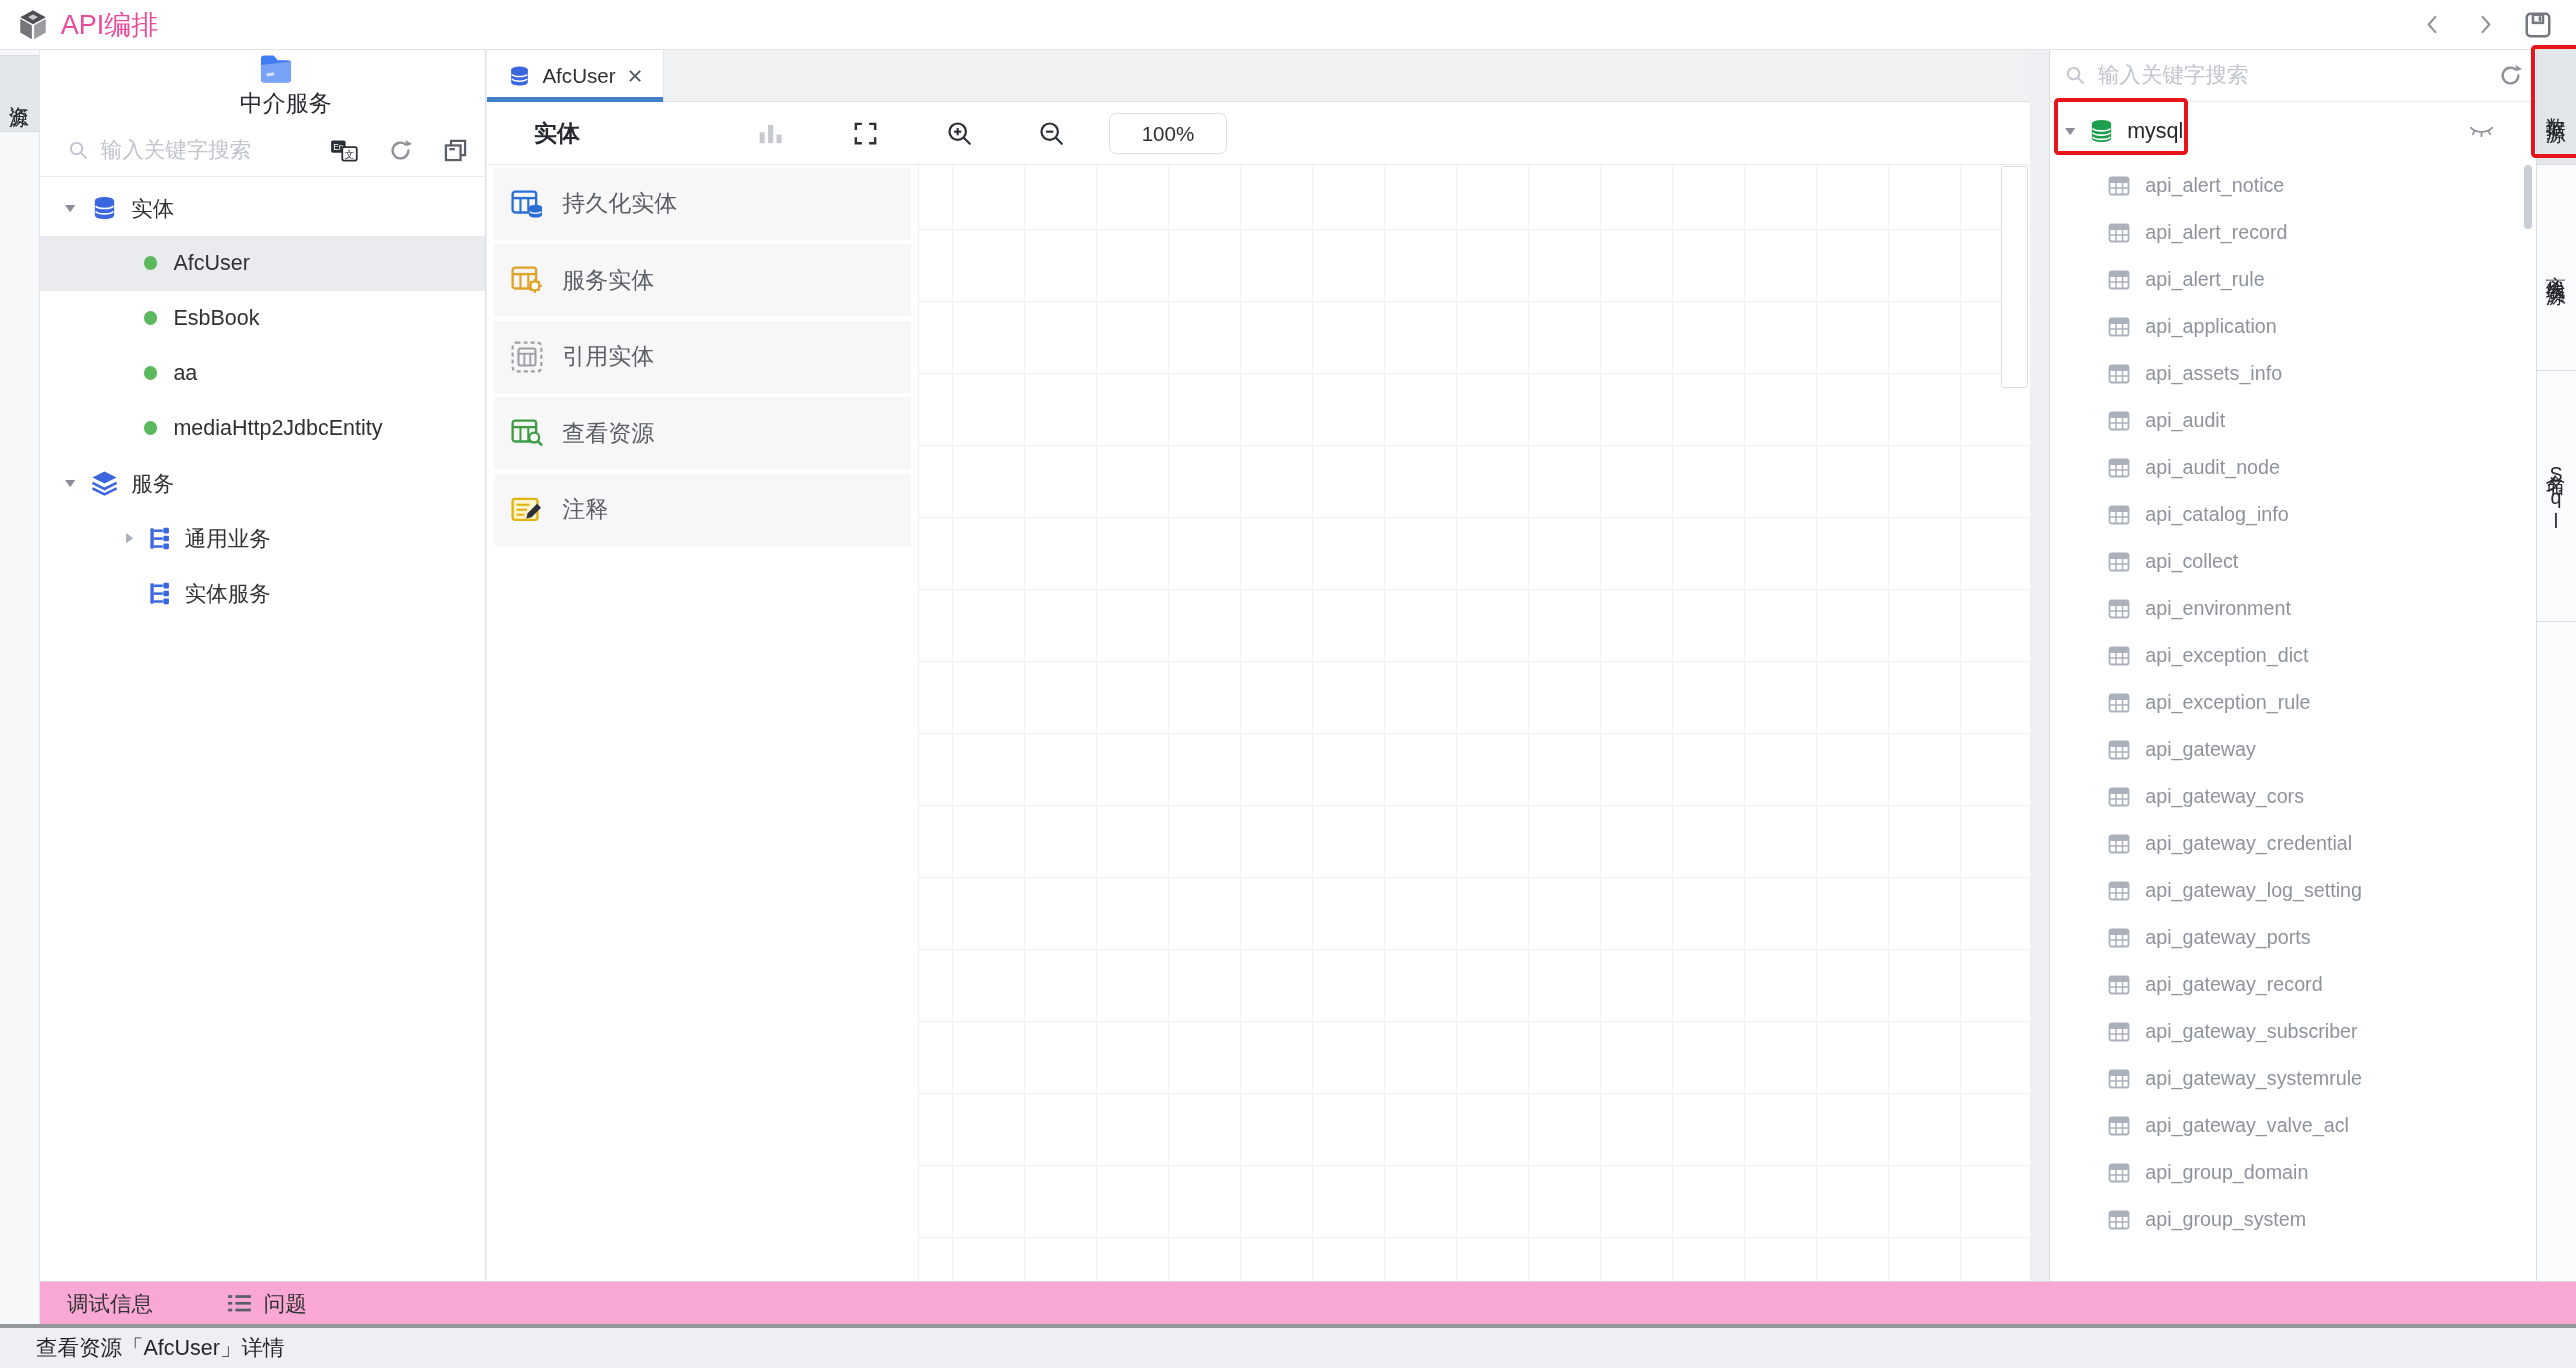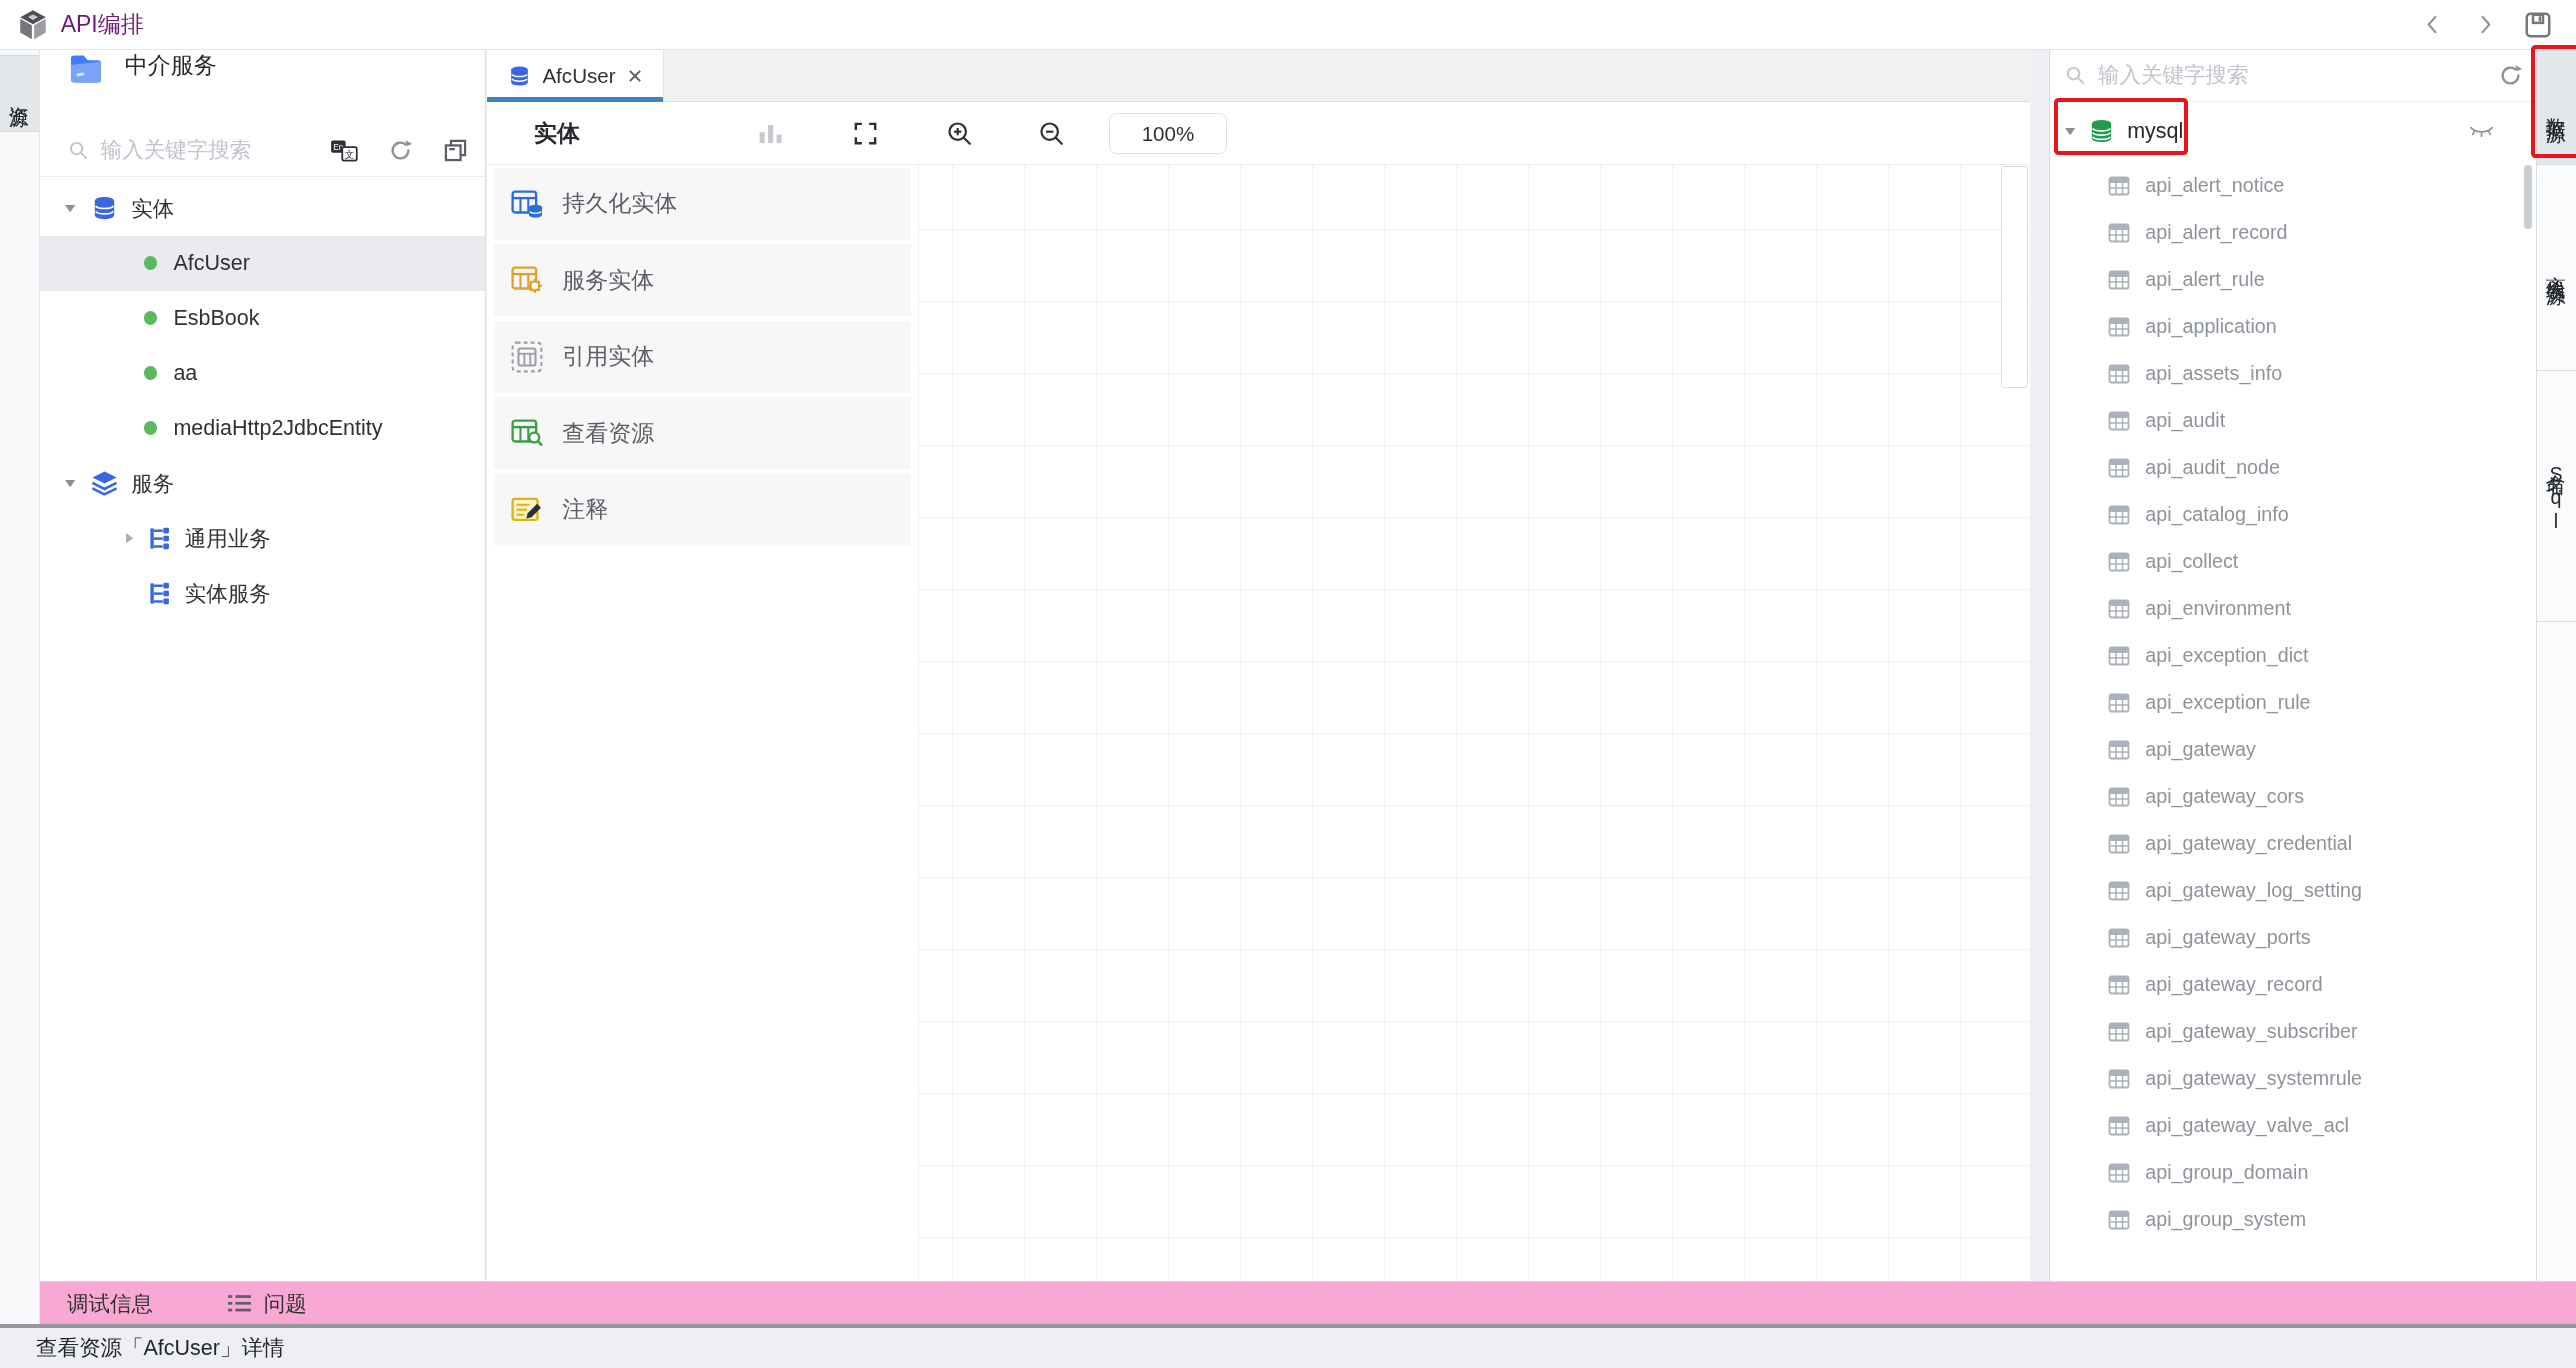--- a/index.html
+++ b/index.html
@@ -4,36 +4,36 @@
 <style>
   * { margin:0; padding:0; box-sizing:border-box; }
   html,body { background:#f0f1f3; }
   body { font-family:"Liberation Sans","DejaVu Sans",sans-serif; color:#303133; }
   .screen { position:relative; width:2576px; height:1368px; background:#eef0f3; overflow:hidden; }
 
   
   .topbar { position:absolute; left:0; top:0; width:2576px; height:50px; background:#fff;
             border-bottom:0.9px solid #e2e3e5; display:flex; align-items:center; }
   .topbar .logo { margin-left:16px; width:34px; height:34px; }
-  .topbar .title { margin-left:10.7px; font-size:23px; font-weight:500; color:#701a75; }
+  .topbar .title { margin-left:10.7px; font-size:27px; font-weight:500; color:#ec4899; }
   .topbar .spacer { flex:1; }
   .top-btn { width:30px; height:30px; margin-right:23px; display:flex; align-items:center; justify-content:center; cursor:pointer; }
 
   
   .left-strip { position:absolute; left:0; top:50px; width:40px; height:1274px; background:#f7f8fa;
                 border-right:0.9px solid #e3e5e8; }
   .vtab { writing-mode:vertical-rl; text-orientation:upright; font-size:19.7px; color:#25292e;
           display:flex; align-items:center; justify-content:center; letter-spacing:3.6px; }
   .left-strip .vtab.active { width:100%; height:77px; margin-top:5.4px; background:#e4e7ea;
           border-top:0.9px solid #d6d9dd; border-bottom:0.9px solid #d6d9dd; }
 
   
   .sidebar { position:absolute; left:40px; top:50px; width:446px; height:1231px; background:#fff;
              border-right:0.9px solid #dcdfe3; overflow:hidden; }
-  .sb-header { height:75px; display:flex; padding-left:27px; }
+  .sb-header { height:75px; display:flex; align-items:center; padding-left:27px;flex-direction:column; }
   .sb-header .hd-title { font-size:23px; margin-left:19.7px; color:#26292e; }
   .searchrow { height:52px; display:flex; align-items:center; padding:0 16px 0 27px;
                border-bottom:0.9px solid #ececec; }
   .searchrow input { flex:1; border:none; outline:none; font-size:21.5px; color:#303133; min-width:0;
                      font-family:inherit; background:transparent; margin-left:10.7px; }
   .searchrow input::placeholder { color:#c0c4cc; }
   .sb-tools { display:flex; align-items:center; gap:28px; }
   .tree { padding-top:3.6px; }
   .tree-row { height:55px; display:flex; align-items:center; font-size:21.5px; cursor:pointer; }
   .tree-row.group { padding-left:23px; gap:12.5px; }

